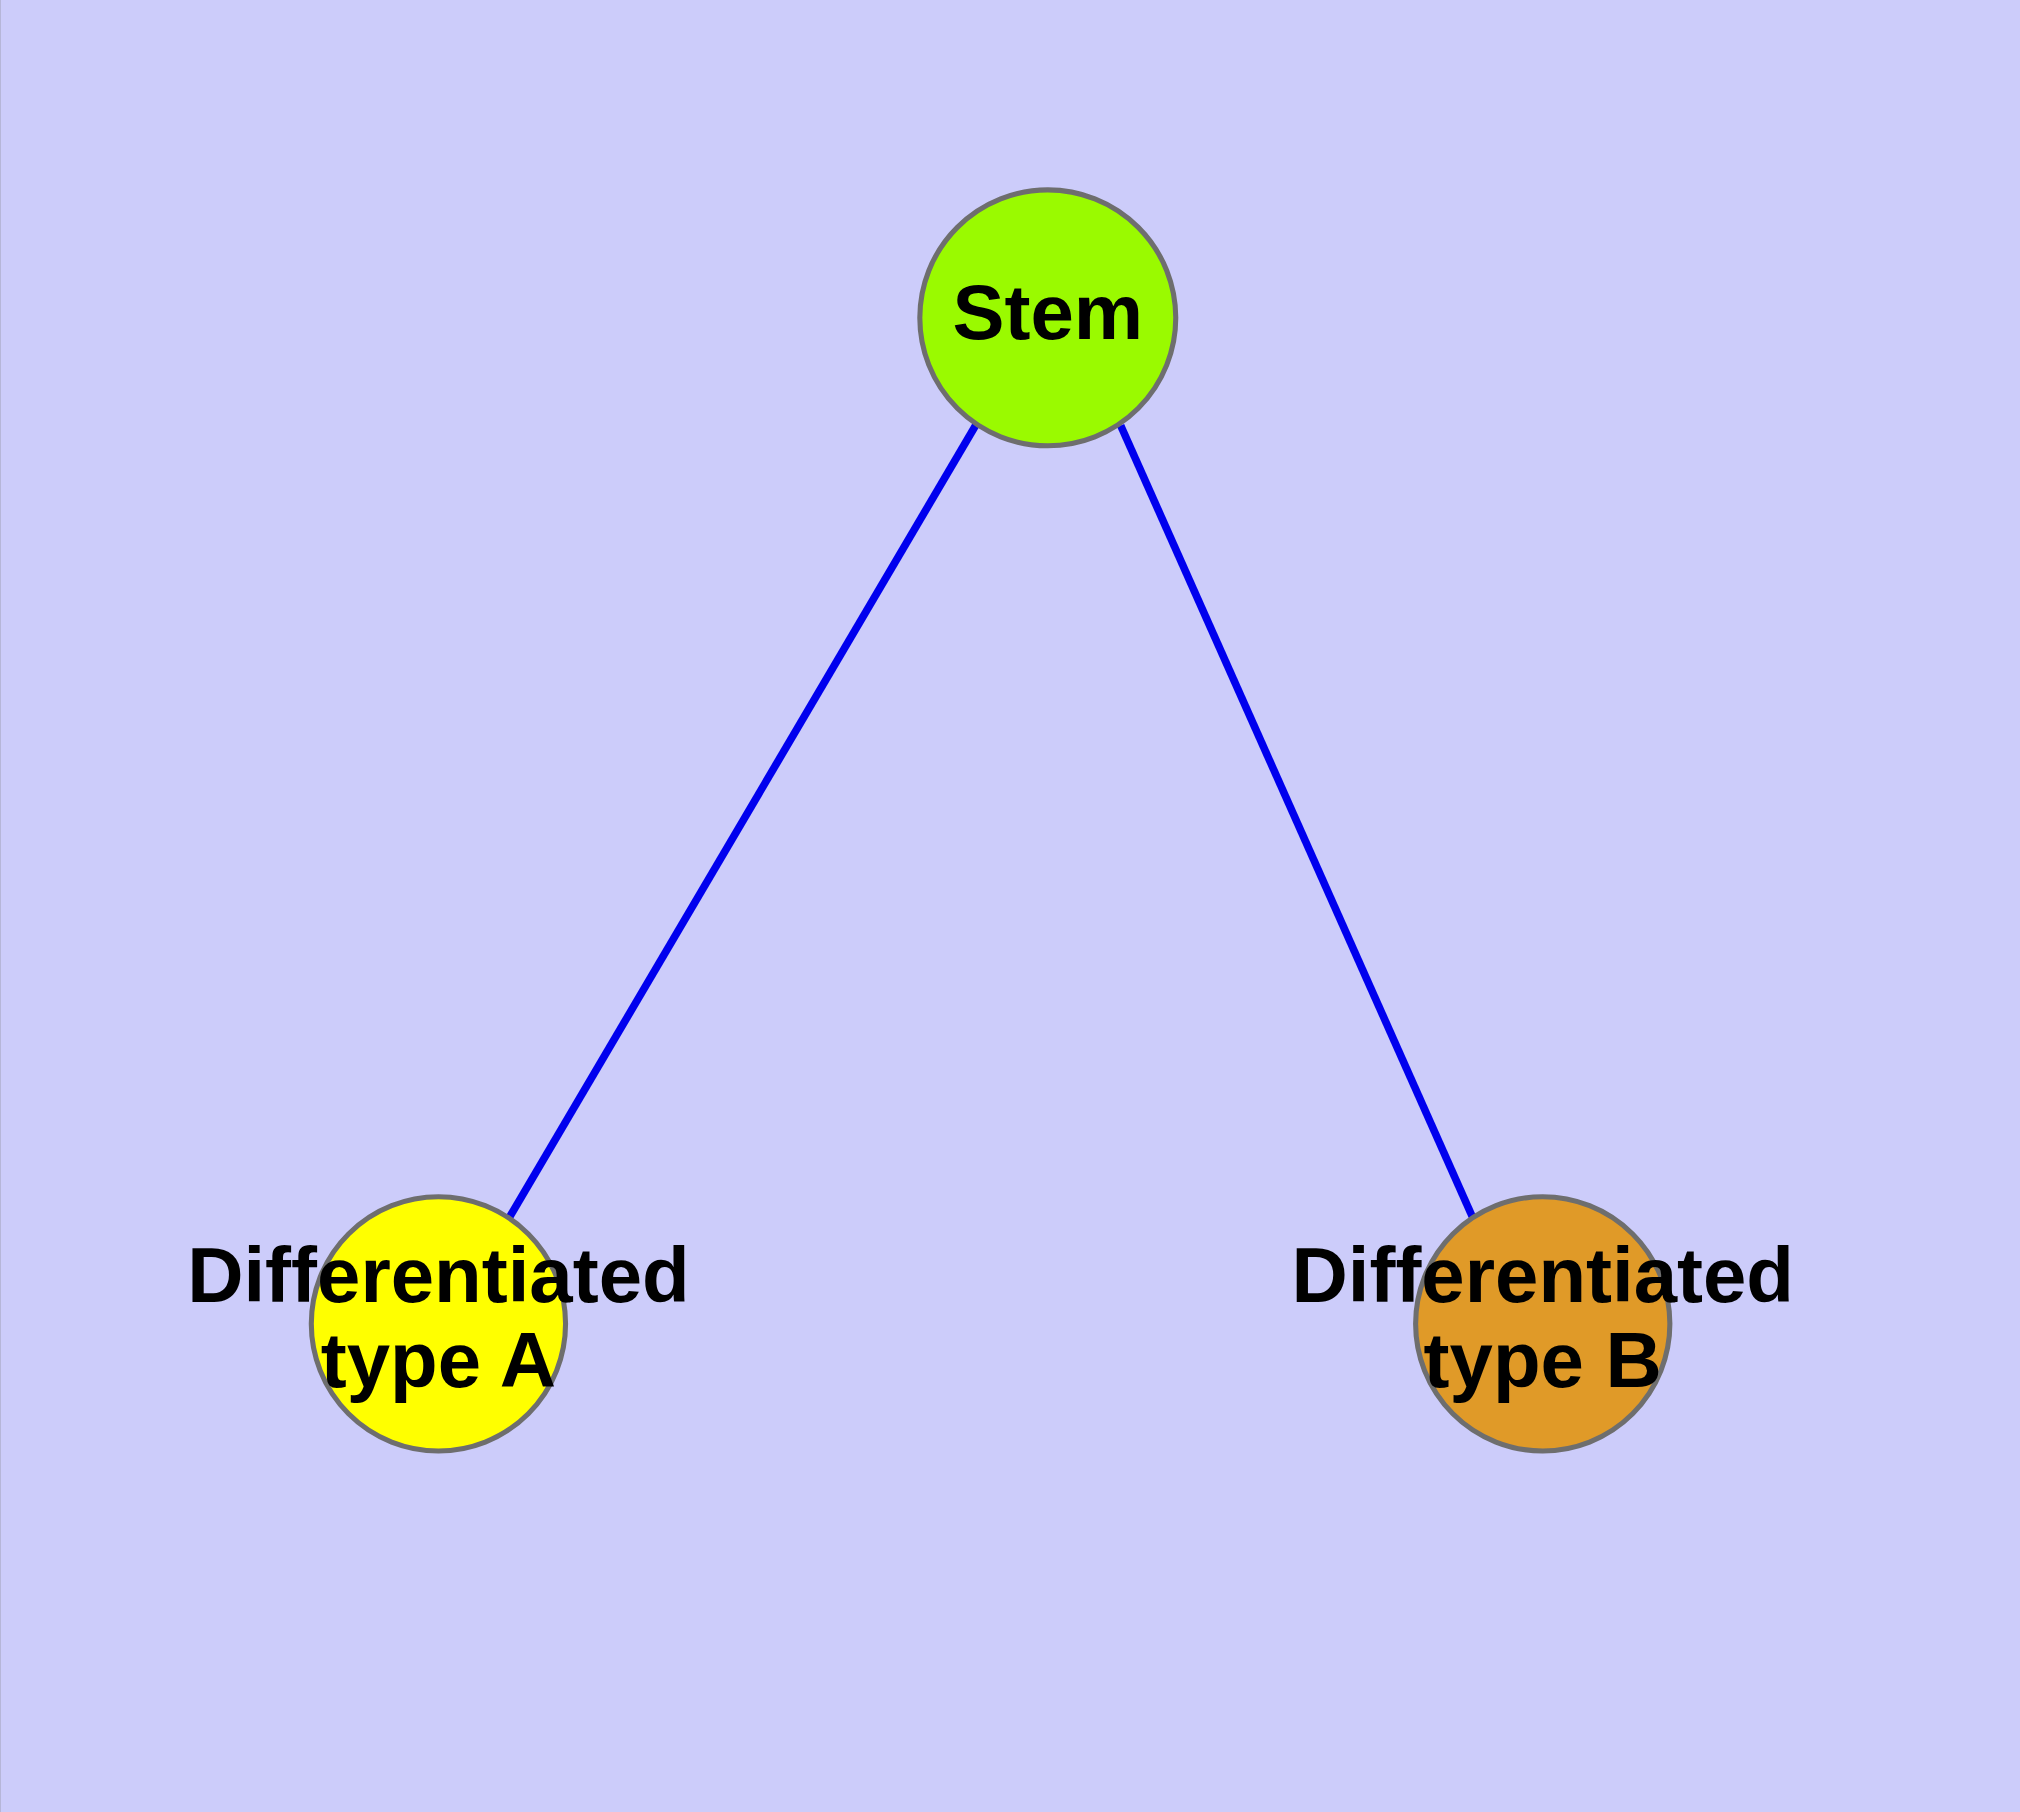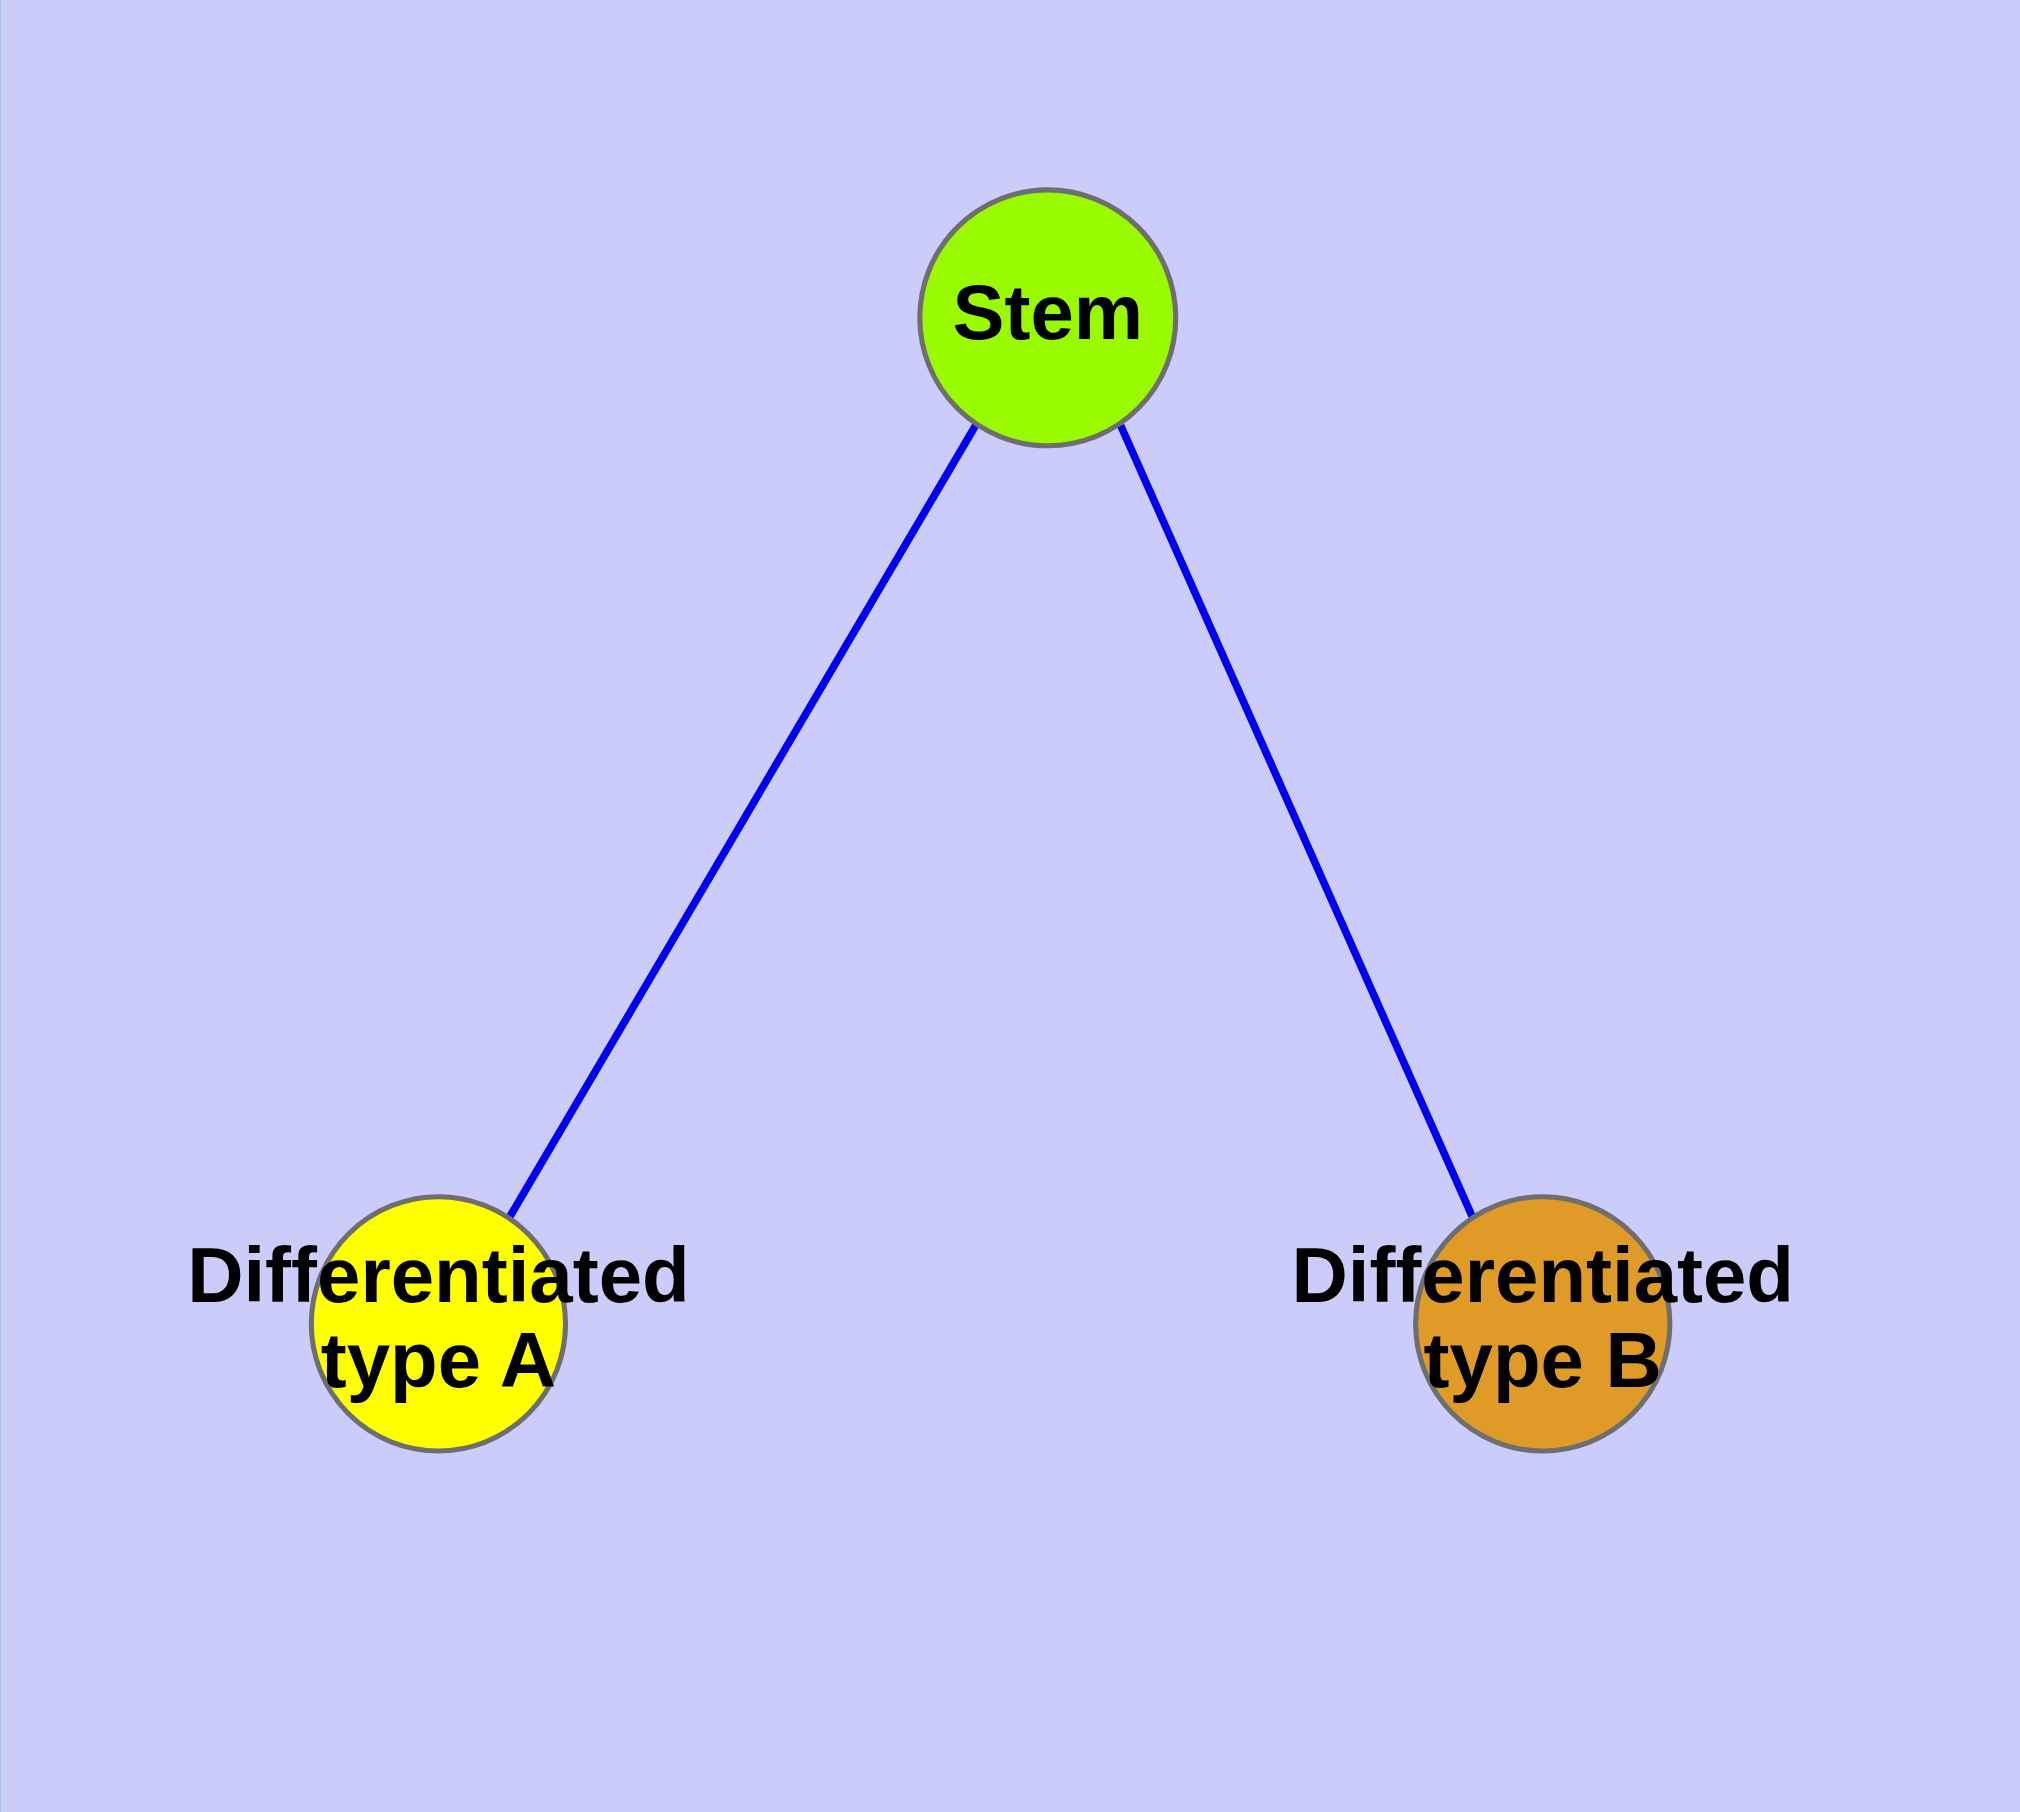--- a/index.html
+++ b/index.html
@@ -27,21 +27,21 @@
     fill: #000000;
     font-family: "Liberation Sans", "DejaVu Sans", sans-serif;
     dominant-baseline: middle;
     text-anchor: middle;
     white-space: pre;
   }
 </style>
 </head>
 <body>
 
-<div id="canvas" style="background: #22c55e; width: 2021px; height: 1812px;">
+<div id="canvas" style="background: #737373; width: 2021px; height: 1812px;">
   <svg id="graph-svg" viewBox="0 0 2384 2138" xmlns="http://www.w3.org/2000/svg" style="width: 2021px; height: 1812px;">
 
     <rect id="bg-rect" x="0" y="0" width="2384" height="2138" fill="#ccccfa"></rect>
 
     <g id="edge-layer">
         <line x1="1152" y1="500" x2="601" y2="1436" stroke="#0000ee" stroke-width="9" stroke-linecap="butt"></line>
         <line x1="1322" y1="502" x2="1738" y2="1438" stroke="#0000ee" stroke-width="9" stroke-linecap="butt"></line>
       </g>
     <g id="node-layer">
         <circle cx="1236" cy="375" r="151" fill="#9afa00" stroke="#6e6e6e" stroke-width="6"></circle>

